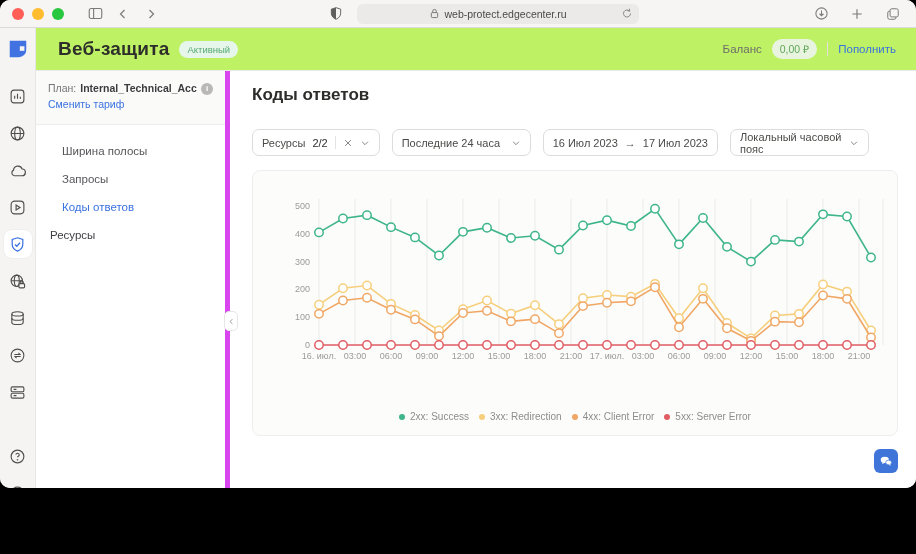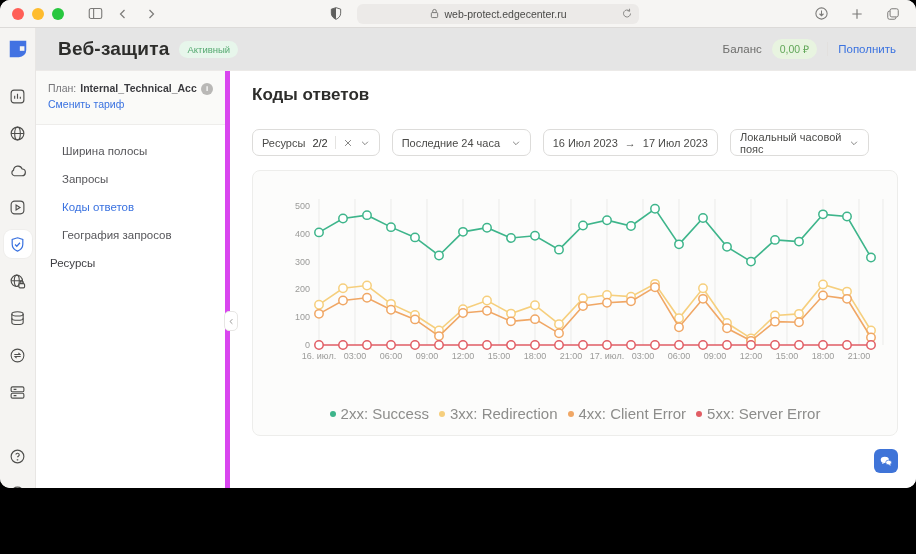--- a/index.html
+++ b/index.html
@@ -21,21 +21,21 @@
   
   .app{display:flex;height:526px;}
   .rail{width:36px;background:#f5f4f2;border-right:1px solid #e8e6e4;display:flex;flex-direction:column;align-items:center;padding:10px 0 8px 0;flex-shrink:0;}
   .logo{width:22px;height:22px;margin-bottom:22px;}
   .rail-icon{width:28px;height:28px;display:flex;align-items:center;justify-content:center;color:#4e4e4c;margin-bottom:9px;border-radius:8px;}
   .rail-icon.active{background:#fff;color:#3a72e0;box-shadow:0 0 0 1px #efeeec;}
   .rail-spacer{flex:1;}
   .expand-btn{width:20px;height:20px;background:#fff;border:1px solid #e3e1df;border-radius:6px;display:flex;align-items:center;justify-content:center;color:#6e6e6c;margin-top:10px;}
 
   .right-col{flex:1;display:flex;flex-direction:column;min-width:0;}
-  .app-header{height:43px;border-bottom:1px solid #eceae8;display:flex;align-items:center;padding:0 20px 0 22px;background:#e5e5e5;flex-shrink:0;}
+  .app-header{height:43px;border-bottom:1px solid #eceae8;display:flex;align-items:center;padding:0 20px 0 22px;background:#bef264;flex-shrink:0;}
   .app-title{font-size:19px;font-weight:bold;color:#2d2d2b;letter-spacing:.2px;}
   .status-badge{margin-left:10px;font-size:9.5px;padding:3px 8px;border-radius:10px;}
   .hdr-right{margin-left:auto;display:flex;align-items:center;gap:10px;font-size:11.5px;}
   .balance-label{color:#6d6d6b;}
   .balance-pill{font-size:10.5px;padding:3px 8px;border-radius:10px;}
   .hdr-divider{width:1px;height:14px;background:#e2e0de;}
   .link-blue{color:#3a72e0;cursor:pointer;}
 
   .content{flex:1;display:flex;min-height:0;}
   .sidebar{width:194px;border-right:5px solid #d946ef;display:flex;flex-direction:column;flex-shrink:0;background:#fff;}
@@ -54,21 +54,21 @@
   .page-title{font-size:17px;font-weight:bold;color:#2d2d2b;}
   .filters{display:flex;gap:12px;margin-top:24px;}
   .filter{display:flex;align-items:center;gap:7px;height:27px;border:1px solid #dddcda;border-radius:7px;background:#fff;padding:0 9px;font-size:11px;color:#4a4a48;}
   .filter .count{color:#2f2f2d;}
   .f-divider{width:1px;height:13px;background:#e4e3e1;}
   .x-icon,.chev-down{color:#6e6e6c;display:flex;}
   .arrow-glyph{color:#4a4a48;font-size:11px;}
 
   .chart-card{margin-top:14px;width:646px;height:266px;border:1px solid #ededeb;border-radius:8px;background:#fcfcfb;position:relative;}
   .chart-card svg{display:block;}
-  .legend{position:absolute;left:0;right:0;bottom:13px;display:flex;justify-content:center;gap:10px;font-size:15px;color:#8d8d8b;}
+  .legend{position:absolute;left:0;right:0;bottom:13px;display:flex;justify-content:center;gap:10px;font-size:10px;color:#8d8d8b;}
   .legend-item{display:flex;align-items:center;gap:5px;}
   .legend-dot{width:6px;height:6px;border-radius:50%;}
 
   .collapse-handle{position:absolute;left:224px;top:311px;width:14px;height:20px;background:#fff;border:1px solid #e7e6e4;border-radius:5px;display:flex;align-items:center;justify-content:center;color:#8a8a88;z-index:5;}
   .chat-btn{position:absolute;right:18px;bottom:15px;width:24px;height:24px;border-radius:6px;background:#3f74d8;display:flex;align-items:center;justify-content:center;z-index:5;}
 </style>
 </head>
 <body>
 
 <div class="window">
@@ -247,21 +247,20 @@
               <span class="plan-label">План:</span>
               <span class="plan-value">Internal_Technical_Acco...</span>
               <span class="info-dot">i</span>
             </div>
             <span class="link-blue" style="font-size:10.5px;">Сменить тариф</span>
           </div>
           <div class="nav">
             <div class="nav-sub">Ширина полосы</div>
             <div class="nav-sub">Запросы</div>
             <div class="nav-sub active">Коды ответов</div>
-            <div class="nav-sub">География запросов</div>
             <div class="nav-section">
               <span>Ресурсы</span>
             </div>
           </div>
         </div>
 
         <div class="main">
           <div class="page-title">Коды ответов</div>
 
           <div class="filters">

